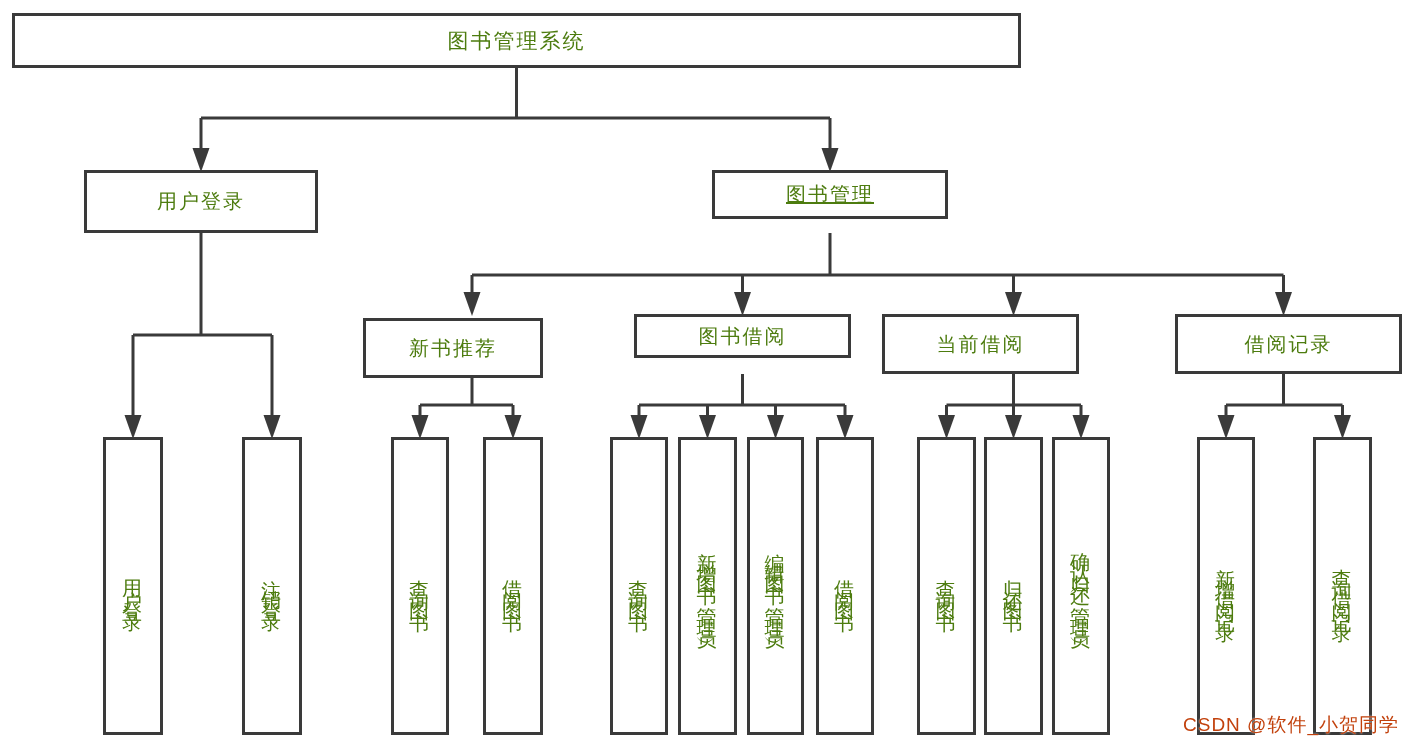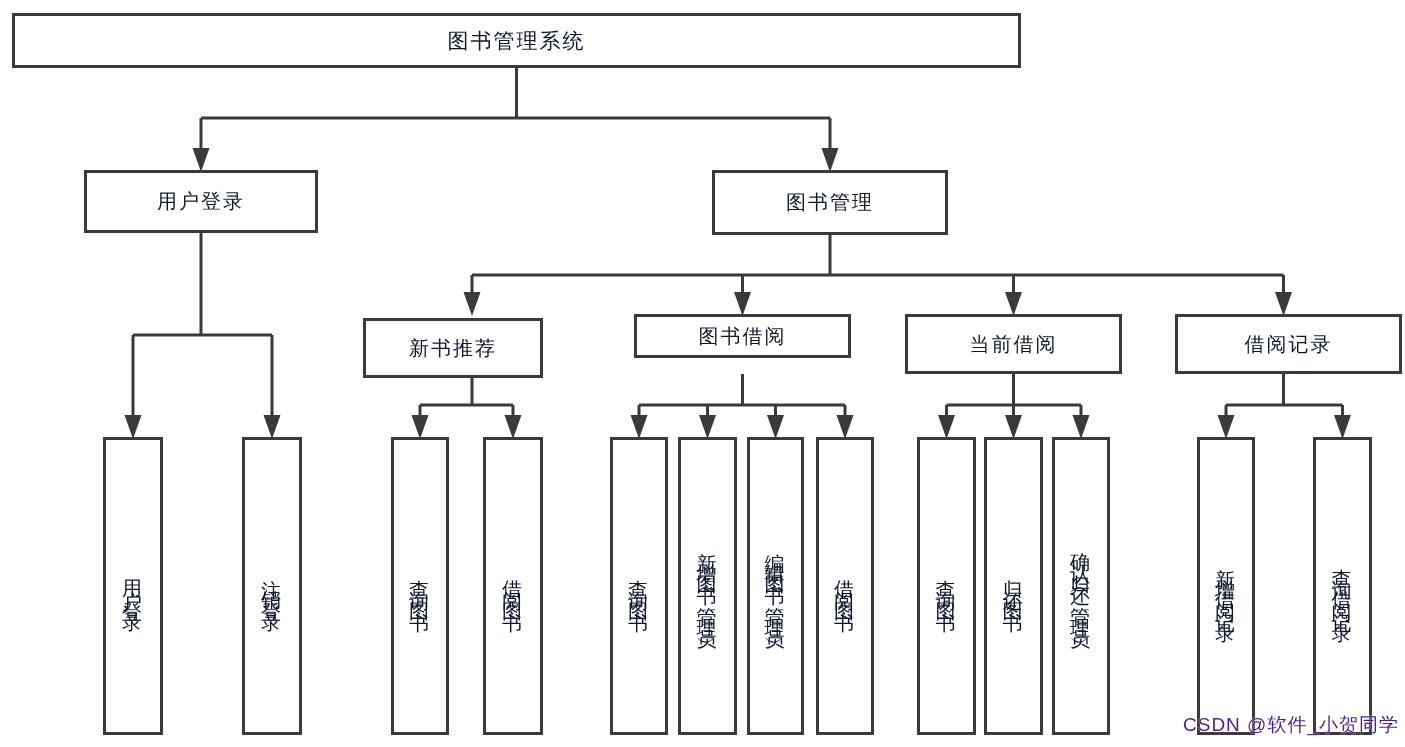--- a/index.html
+++ b/index.html
@@ -6,33 +6,33 @@
   html,body{margin:0;padding:0;background:#ffffff;}
   .stage{
     position:relative;width:1405px;height:747px;background:#ffffff;
     font-family:"Liberation Sans",sans-serif;overflow:hidden;
   }
   #connectors{position:absolute;left:0;top:0;width:1405px;height:747px;}
   .node{
     position:absolute;box-sizing:border-box;
     border:3px solid var(--line,#3a3a3a);background:#ffffff;
     display:flex;align-items:center;justify-content:center;
-    color:#0f172a;z-index:2;
+    color:#4d7c0f;z-index:2;
   }
   .node .lbl{font-size:20px;letter-spacing:2px;white-space:nowrap;}
   .node.root .lbl{font-size:21px;}
   .node.vertical .lbl{
     writing-mode:vertical-rl;
     letter-spacing:11px;
     font-size:20px;
     white-space:normal;
   }
   .watermark{
     position:absolute;left:1183px;top:712px;z-index:5;
-    font-size:19px;color:#4c1d95;letter-spacing:1px;
+    font-size:19px;color:#c2410c;letter-spacing:1px;
     text-shadow:0 0 2px #ffffff;white-space:nowrap;text-align:center;
   }
 </style>
 </head>
 <body>
 
 <div class="stage">
   <svg id="connectors" viewBox="0 0 1405 747" xmlns="http://www.w3.org/2000/svg">
       <path d="M516.5 68 L516.5 118 M201 118 L830 118 M201 118 L201 152 M830 118 L830 152 M201 233 L201 335 M133 335 L272 335 M133 335 L133 419 M272 335 L272 419 M830 233 L830 275 M472 275 L1283.5 275 M472 275 L472 296 M742.5 275 L742.5 296 M1013.5 275 L1013.5 296 M1283.5 275 L1283.5 296 M472 374 L472 405 M420 405 L513 405 M420 405 L420 419 M513 405 L513 419 M742.5 374 L742.5 405 M639 405 L845 405 M639 405 L639 419 M707.5 405 L707.5 419 M775.5 405 L775.5 419 M845 405 L845 419 M1013.5 374 L1013.5 405 M946.5 405 L1081 405 M946.5 405 L946.5 419 M1013.5 405 L1013.5 419 M1081 405 L1081 419 M1283.5 374 L1283.5 405 M1226 405 L1342.5 405 M1226 405 L1226 419 M1342.5 405 L1342.5 419" fill="none" stroke="#3a3a3a" stroke-width="3"></path>
       <polygon points="192.5,148 209.5,148 201,172" fill="#3a3a3a"></polygon>
@@ -55,30 +55,30 @@
       <polygon points="1217.5,415 1234.5,415 1226,439" fill="#3a3a3a"></polygon>
       <polygon points="1334,415 1351,415 1342.5,439" fill="#3a3a3a"></polygon>
     </svg>
   <div id="nodes">
       <div class="node root" style="left: 12px; top: 13px; width: 1009px; height: 55px;">
         <span class="lbl">图书管理系统</span>
       </div>
       <div class="node" style="left: 84px; top: 170px; width: 234px; height: 63px;">
         <span class="lbl">用户登录</span>
       </div>
-      <div class="node" style="left: 712px; top: 170px; width: 236px; height: 65px;">
+      <div class="node" style="left: 712px; top: 170px; width: 236px; height: 49px; text-decoration: underline;">
         <span class="lbl">图书管理</span>
       </div>
       <div class="node" style="left: 363px; top: 318px; width: 180px; height: 60px;">
         <span class="lbl">新书推荐</span>
       </div>
       <div class="node" style="left: 634px; top: 314px; width: 217px; height: 44px;">
         <span class="lbl">图书借阅</span>
       </div>
-      <div class="node" style="left: 905px; top: 314px; width: 217px; height: 60px;">
+      <div class="node" style="left: 882px; top: 314px; width: 197px; height: 60px;">
         <span class="lbl">当前借阅</span>
       </div>
       <div class="node" style="left: 1175px; top: 314px; width: 227px; height: 60px;">
         <span class="lbl">借阅记录</span>
       </div>
       <div class="node vertical" style="left: 103px; top: 437px; width: 60px; height: 298px;">
         <span class="lbl">用户登录</span>
       </div>
       <div class="node vertical" style="left: 242px; top: 437px; width: 60px; height: 298px;">
         <span class="lbl">注销登录</span>

